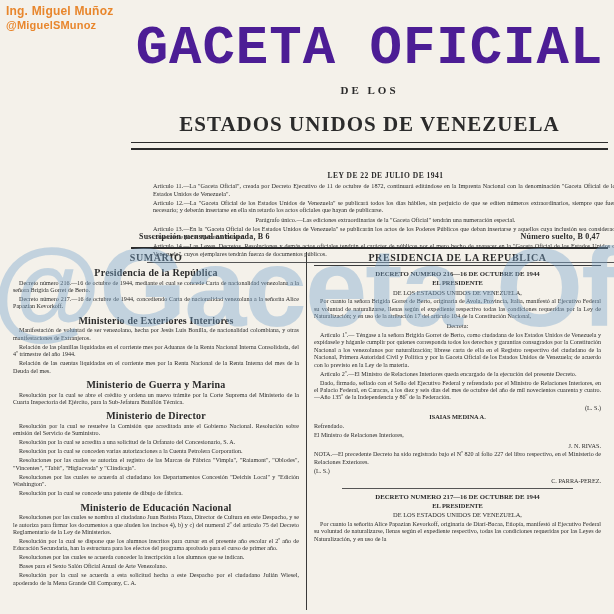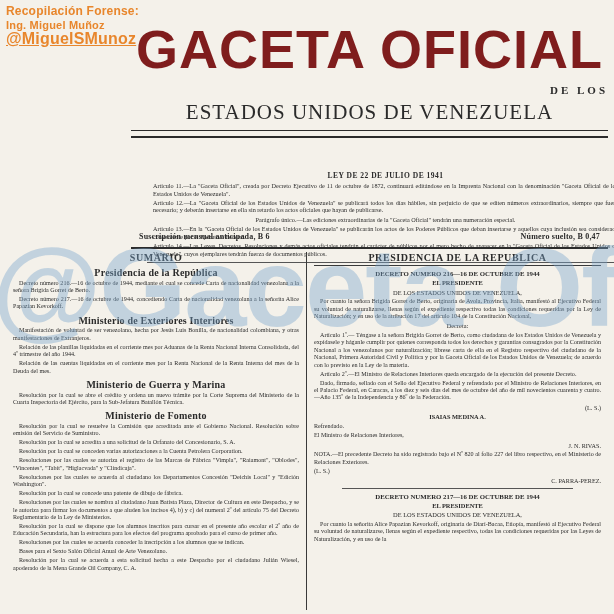--- a/index.html
+++ b/index.html
@@ -45,33 +45,33 @@
     z-index:30;
     pointer-events:none;
   }
 
   
   .masthead{
     position:absolute;left:131px;top:6px;width:477px;
     text-align:center;
   }
   .gaceta{
-    font-family:Liberation Sans, sans-serif;
+    font-family:Liberation Mono, monospace;
     font-size:54px;
     line-height:58px;
     letter-spacing:1px;
     font-weight:bold;
-    color:#7f1d1d;
+    color:#4c1d95;
     margin:14px 0 0 0;
   }
   .delos{
-    font-size:11px;letter-spacing:3px;margin-top:6px;font-weight:bold;text-align:right;
+    font-size:11px;letter-spacing:3px;margin-top:6px;font-weight:bold;
   }
   .eeuuv{
-    font-size:21px;letter-spacing:1px;margin-top:4px;font-weight:normal;
+    font-size:21px;letter-spacing:1px;margin-top:16px;font-weight:bold;
   }
   .issueline{
     font-size:10.5px;margin-top:7px;font-weight:bold;
   }
   .issueline span{display:inline-block;}
   .issue-a{margin-right:38px;}
   .issue-b{margin-right:38px;}
 
   .rule{
     border-top:1px solid #2b2b2b;
@@ -131,21 +131,20 @@
   p.sig{font-size:6.4px;line-height:7.8px;text-align:center;margin:2px 0;font-weight:bold;}
   .decreehead{font-size:6.8px;font-weight:bold;text-align:center;margin:4px 0 0;}
   .hr-s{border-top:1px solid #555;margin:3px 28px;}
 </style>
 </head>
 <body>
 
 <div class="page">
 
   <div class="wm-tl">
-    <div>Recopilación Forense:</div>
     <div>Ing. Miguel Muñoz</div>
     <div>@MiguelSMunoz</div>
   </div>
 
   <div class="masthead">
     <div class="gaceta">GACETA OFICIAL</div>
     <div class="delos">DE LOS</div>
     <div class="eeuuv">ESTADOS UNIDOS DE VENEZUELA</div>
     <div class="rule"></div>
     <div class="rule dbl"></div>
@@ -178,28 +177,29 @@
 
       <div class="sec">Ministerio de Exteriores Interiores</div>
       <p class="it">Manifestación de voluntad de ser venezolano, hecha por Jesús Luis Bonilla, de nacionalidad colombiana, y otras manifestaciones de Extranjeros.</p>
 
       <p class="it">Relación de las planillas liquidadas en el corriente mes por Aduanas de la Renta Nacional Interna Consolidada, del 4º trimestre del año 1944.</p>
       <p class="it">Relación de las cuentas liquidadas en el corriente mes por la Renta Nacional de la Renta Interna del mes de la Deuda del mes.</p>
 
       <div class="sec">Ministerio de Guerra y Marina</div>
       <p class="it">Resolución por la cual se abre el crédito y ordena un nuevo trámite por la Corte Suprema del Ministerio de la Cuarta Inspectoría del Ejército, para la Sub-Jefatura Batallón Técnica.</p>
 
-      <div class="sec">Ministerio de Fomento</div>
+      <div class="sec">Ministerio de Director</div>
       <p class="it">Resolución por la cual se resuelve la Comisión que acreditada ante el Gobierno Nacional. Resolución sobre emisión del Servicio de Suministro.</p>
       <p class="it">Resolución por la cual se acredita a una solicitud de la Orfanato del Concesionario, S. A.</p>
       <p class="it">Resolución por la cual se conceden varias autorizaciones a la Cuenta Petrolera Corporation.</p>
       <p class="it">Resoluciones por las cuales se autoriza el registro de las Marcas de Fábrica "Vimpla", "Raiamont", "Oblodes", "Vincentes", "Tabit", "Higlacvada" y "Clindicaja".</p>
       <p class="it">Resoluciones por las cuales se acuerda al ciudadano los Departamentos Concesión "Deichis Local" y "Edición Washington".</p>
       <p class="it">Resolución por la cual se concede una patente de dibujo de fábrica.</p>
 
+      <div class="sec">Ministerio de Educación Nacional</div>
       <p class="it">Resoluciones por las cuales se nombra al ciudadano Juan Batista Plaza, Director de Cultura en este Despacho, y se le autoriza para firmar los documentos a que aluden los incisos 4), b) y c) del numeral 2º del artículo 75 del Decreto Reglamentario de la Ley de Ministerios.</p>
       <p class="it">Resolución por la cual se dispone que los alumnos inscritos para cursar en el presente año escolar el 2º año de Educación Secundaria, han la estructura para los efectos del programa aprobado para el curso de primer año.</p>
       <p class="it">Resoluciones por las cuales se acuerda conceder la inscripción a los alumnos que se indican.</p>
       <p class="it">Bases para el Sexto Salón Oficial Anual de Arte Venezolano.</p>
 
       <p class="it">Resolución por la cual se acuerda a esta solicitud hecha a este Despacho por el ciudadano Julián Wiesel, apoderado de la Mena Grande Oil Company, C. A.</p>
     </div>
 
     <div class="col right">
       <div class="colhead">PRESIDENCIA DE LA REPUBLICA</div>

